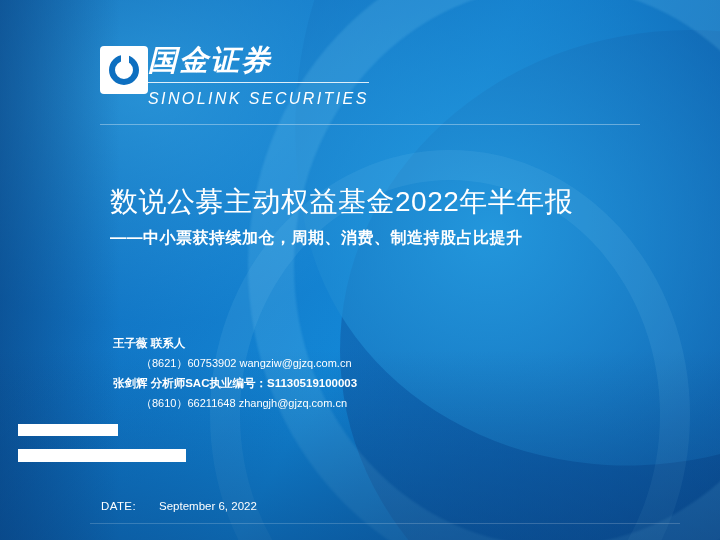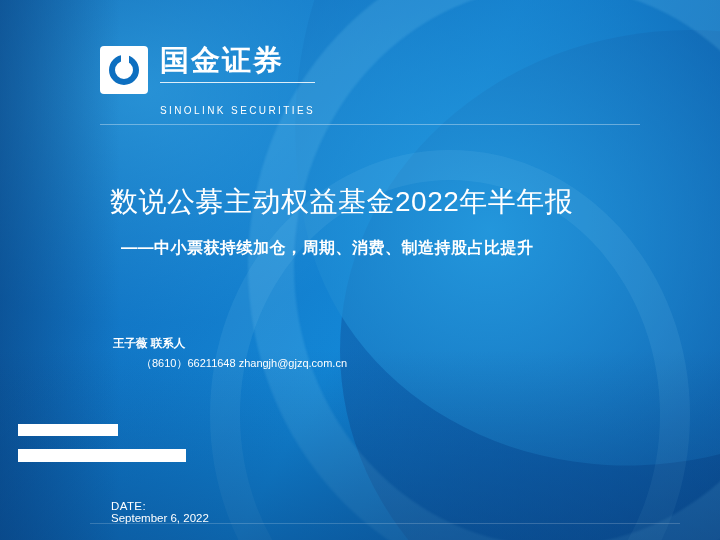--- a/index.html
+++ b/index.html
@@ -119,38 +119,38 @@
   .logo-mark::after {
     content: "";
     position: absolute;
     left: 21px;
     top: 4px;
     width: 8px;
     height: 18px;
     background: #ffffff;
   }
   .logo-text {
-    margin-left: 12px;
+    font-style: italic;
   }
   .logo-cn {
     color: #ffffff;
     font-size: 29px;
     font-weight: bold;
     letter-spacing: 2px;
     line-height: 32px;
     white-space: nowrap;
   }
   .logo-en {
     color: #ffffff;
-    font-size: 10px;
+    font-size: 16px;
     letter-spacing: 2.4px;
     line-height: 16px;
     margin-top: 6px;
     border-top: 1px solid rgba(255,255,255,0.85);
-    padding-top: 20px;
+    padding-top: 8px;
     white-space: nowrap;
   }
 
   .divider {
     position: absolute;
     left: 100px;
     top: 124px;
     width: 540px;
     height: 1px;
     background: rgba(255,255,255,0.35);
@@ -162,27 +162,26 @@
     top: 183px;
     color: #ffffff;
     font-size: 28px;
     font-weight: normal;
     letter-spacing: 0.5px;
     white-space: nowrap;
   }
   .subtitle {
     position: absolute;
     left: 110px;
-    top: 238px;
+    top: 228px;
     color: #ffffff;
     font-size: 16px;
     font-weight: bold;
     letter-spacing: 0.5px;
     white-space: nowrap;
-    margin-left: 11px;
   }
 
   .authors {
     position: absolute;
     left: 113px;
     top: 333px;
     color: #ffffff;
     font-size: 11px;
     line-height: 20px;
   }
@@ -214,27 +213,26 @@
   }
 
   .date-row {
     position: absolute;
     left: 101px;
     top: 500px;
     color: #ffffff;
     font-size: 11.5px;
     display: flex;
     align-items: baseline;
-    flex-direction: column;
   }
   .date-label {
     letter-spacing: 0.4px;
   }
   .date-value {
-    margin-left: 10px;
+    margin-left: 23px;
   }
   .footer-line {
     position: absolute;
     left: 90px;
     right: 40px;
     bottom: 16px;
     height: 1px;
     background: rgba(255,255,255,0.18);
   }
 </style>
@@ -259,20 +257,22 @@
     </div>
   </div>
 
   <div class="divider"></div>
 
   <div class="title">数说公募主动权益基金2022年半年报</div>
   <div class="subtitle">——中小票获持续加仓，周期、消费、制造持股占比提升</div>
 
   <div class="authors">
     <div class="author-name">王子薇 联系人</div>
+    <div class="author-contact">（8621）60753902  wangziw@gjzq.com.cn</div>
+    <div class="author-name">张剑辉 分析师SAC执业编号：S1130519100003</div>
     <div class="author-contact">（8610）66211648  zhangjh@gjzq.com.cn</div>
   </div>
 
   <div class="white-bar white-bar-1"></div>
   <div class="white-bar white-bar-2"></div>
 
   <div class="date-row">
     <span class="date-label">DATE:</span>
     <span class="date-value">September 6, 2022</span>
   </div>

